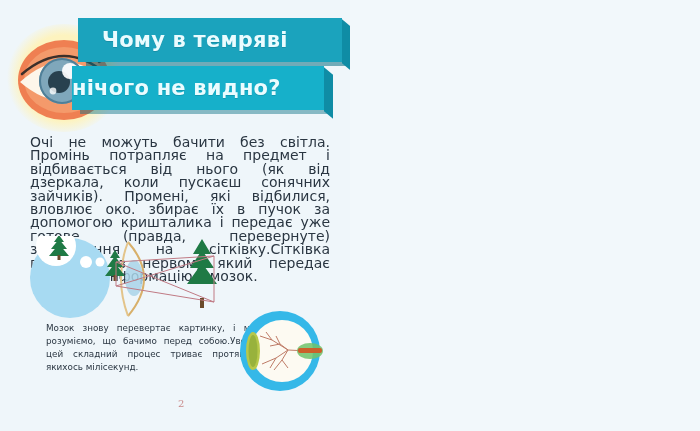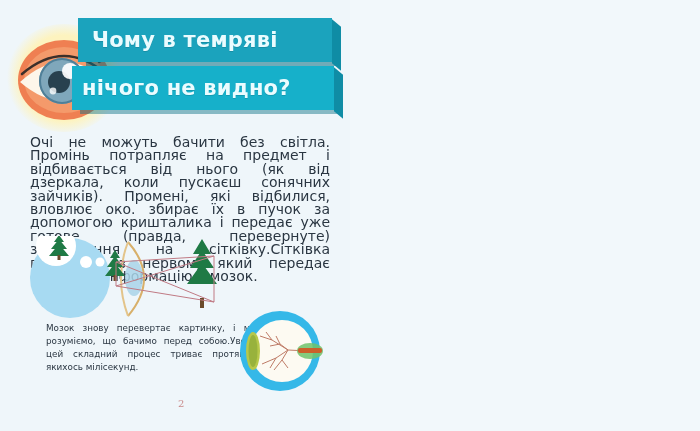--- a/index.html
+++ b/index.html
@@ -17,23 +17,23 @@
 
   
   .banner-wrap{position:absolute;left:72px;top:16px;width:260px;height:100px;}
   .banner{
     position:absolute;background:#1ba3bd;color:#eafcff;
     font-family:"DejaVu Sans", sans-serif;font-weight:bold;
     display:flex;align-items:center;
     letter-spacing:.2px;
     text-shadow:0 1px 0 rgba(0,0,0,.12);
   }
-  .banner-1{left:6px;top:2px;width:240px;height:44px;font-size:21px;padding-left:14px;
+  .banner-1{left:6px;top:2px;width:240px;height:44px;font-size:21px;padding-left:24px;
             box-shadow:6px 6px 0 -2px rgba(8,110,130,.55);}
-  .banner-2{left:0px;top:50px;width:252px;height:44px;font-size:21px;padding-left:10px;
+  .banner-2{left:0px;top:50px;width:252px;height:44px;font-size:21px;
             background:#16b0ca;box-shadow:6px 6px 0 -2px rgba(8,110,130,.45);}
   .banner-1:after{content:"";position:absolute;right:-9px;top:5px;width:9px;height:44px;
             background:#0f8ca5;transform:skewY(40deg);}
   .banner-2:after{content:"";position:absolute;right:-9px;top:5px;width:9px;height:44px;
             background:#0f8ca5;transform:skewY(40deg);}
 
   
   .eye-logo{position:absolute;left:6px;top:24px;width:116px;height:108px;}
   .eye-glow{position:absolute;left:0;top:0;width:116px;height:108px;border-radius:50%;
             background:radial-gradient(circle at 50% 50%, #fdf3bf 0%, #fdf3bf 54%, rgba(253,243,191,0) 72%);}

